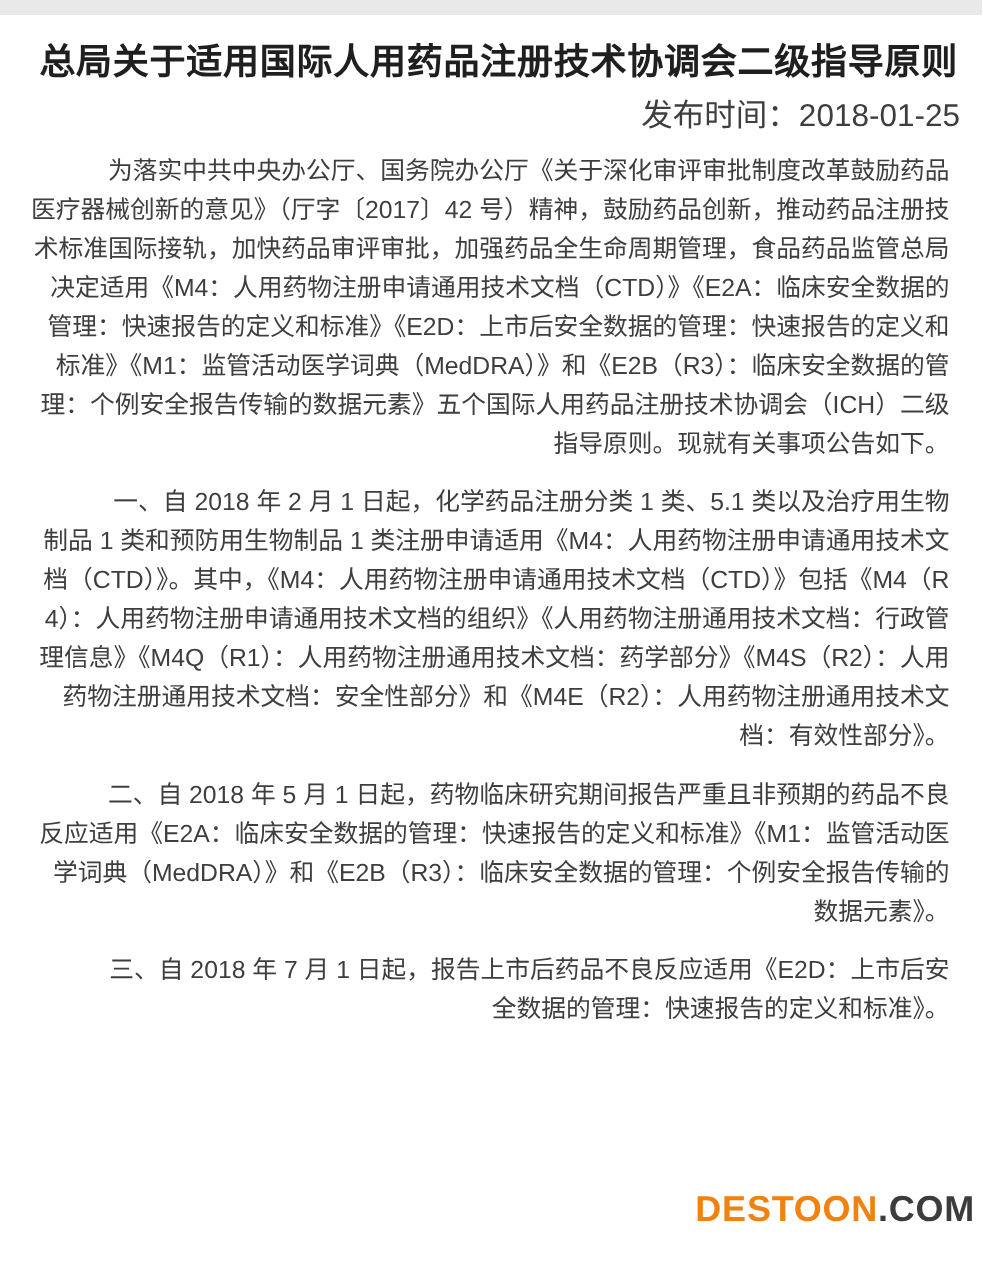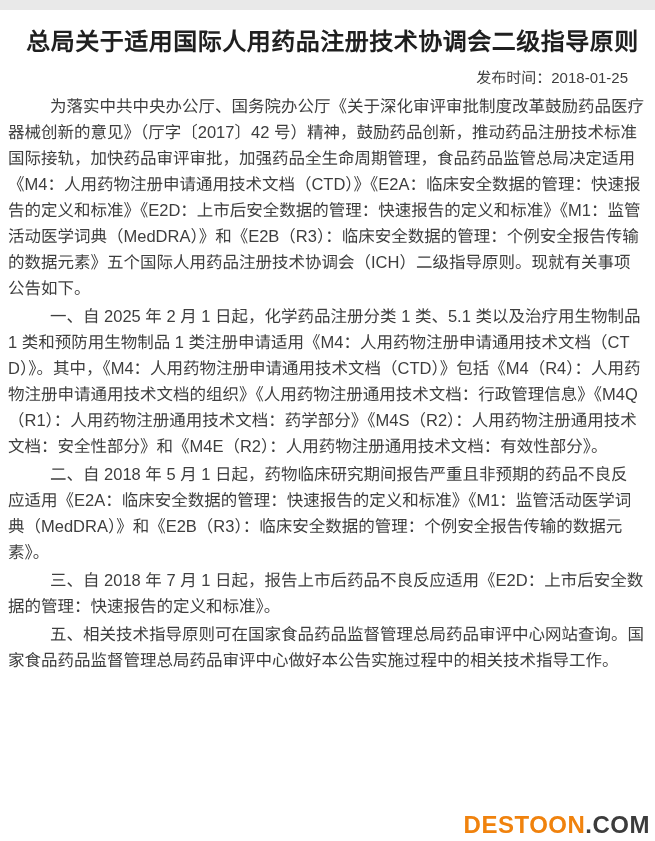--- a/index.html
+++ b/index.html
@@ -30,42 +30,43 @@
     text-align: center;
     font-size: 24px;
     line-height: 42px;
     font-weight: bold;
     color: var(--title-color);
     letter-spacing: 0.5px;
   }
   .title .title-line { display: block; }
   .publish-time {
     margin-top: 5px;
-    padding-right: 27px;
+    padding-right: 15px;
     text-align: right;
-    font-size: 15px;
+    font-size: 21px;
     line-height: 20px;
     color: var(--text-color);
   }
   .content {
     margin-top: 5px;
     padding: 0 9px 0 6px;
     font-size: 16.5px;
     line-height: 26px;
     color: var(--text-color);
   }
   .content p {
-    margin: 2px;
+    margin: 13px;
     word-break: break-all;
+    text-align: right;
   }
   .content p.indent { text-indent: 42px; }
   .watermark {
     position: absolute;
     right: 5px;
-    bottom: 2px;
+    bottom: 20px;
     font-size: 24px;
     font-weight: 800;
     letter-spacing: 0.5px;
     white-space: nowrap;
     text-shadow:
       -1px -1px 0 #fff, 1px -1px 0 #fff,
       -1px 1px 0 #fff, 1px 1px 0 #fff,
       0 -2px 0 #fff, 0 2px 0 #fff;
   }
   .wm-brand { color: var(--wm-brand-color); }
@@ -77,21 +78,20 @@
 <div class="top-bar"></div>
 
 <h1 class="title">
   <span class="title-line">总局关于适用国际人用药品注册技术协调会二级指导原则</span>
 </h1>
 
 <div class="publish-time">发布时间：2018-01-25</div>
 
 <div class="content">
   <p class="indent">为落实中共中央办公厅、国务院办公厅《关于深化审评审批制度改革鼓励药品医疗器械创新的意见》（厅字〔2017〕42 号）精神，鼓励药品创新，推动药品注册技术标准国际接轨，加快药品审评审批，加强药品全生命周期管理，食品药品监管总局决定适用《M4：人用药物注册申请通用技术文档（CTD）》《E2A：临床安全数据的管理：快速报告的定义和标准》《E2D：上市后安全数据的管理：快速报告的定义和标准》《M1：监管活动医学词典（MedDRA）》和《E2B（R3）：临床安全数据的管理：个例安全报告传输的数据元素》五个国际人用药品注册技术协调会（ICH）二级指导原则。现就有关事项公告如下。</p>
-  <p class="indent">一、自 2025 年 2 月 1 日起，化学药品注册分类 1 类、5.1 类以及治疗用生物制品 1 类和预防用生物制品 1 类注册申请适用《M4：人用药物注册申请通用技术文档（CTD）》。其中，《M4：人用药物注册申请通用技术文档（CTD）》包括《M4（R4）：人用药物注册申请通用技术文档的组织》《人用药物注册通用技术文档：行政管理信息》《M4Q（R1）：人用药物注册通用技术文档：药学部分》《M4S（R2）：人用药物注册通用技术文档：安全性部分》和《M4E（R2）：人用药物注册通用技术文档：有效性部分》。</p>
+  <p class="indent">一、自 2018 年 2 月 1 日起，化学药品注册分类 1 类、5.1 类以及治疗用生物制品 1 类和预防用生物制品 1 类注册申请适用《M4：人用药物注册申请通用技术文档（CTD）》。其中，《M4：人用药物注册申请通用技术文档（CTD）》包括《M4（R4）：人用药物注册申请通用技术文档的组织》《人用药物注册通用技术文档：行政管理信息》《M4Q（R1）：人用药物注册通用技术文档：药学部分》《M4S（R2）：人用药物注册通用技术文档：安全性部分》和《M4E（R2）：人用药物注册通用技术文档：有效性部分》。</p>
   <p class="indent">二、自 2018 年 5 月 1 日起，药物临床研究期间报告严重且非预期的药品不良反应适用《E2A：临床安全数据的管理：快速报告的定义和标准》《M1：监管活动医学词典（MedDRA）》和《E2B（R3）：临床安全数据的管理：个例安全报告传输的数据元素》。</p>
   <p class="indent">三、自 2018 年 7 月 1 日起，报告上市后药品不良反应适用《E2D：上市后安全数据的管理：快速报告的定义和标准》。</p>
-  <p class="indent">五、相关技术指导原则可在国家食品药品监督管理总局药品审评中心网站查询。国家食品药品监督管理总局药品审评中心做好本公告实施过程中的相关技术指导工作。</p>
 </div>
 
 <div class="watermark">
   <span class="wm-brand">DESTOON</span><span class="wm-suffix">.COM</span>
 </div>
 
 </body></html>

